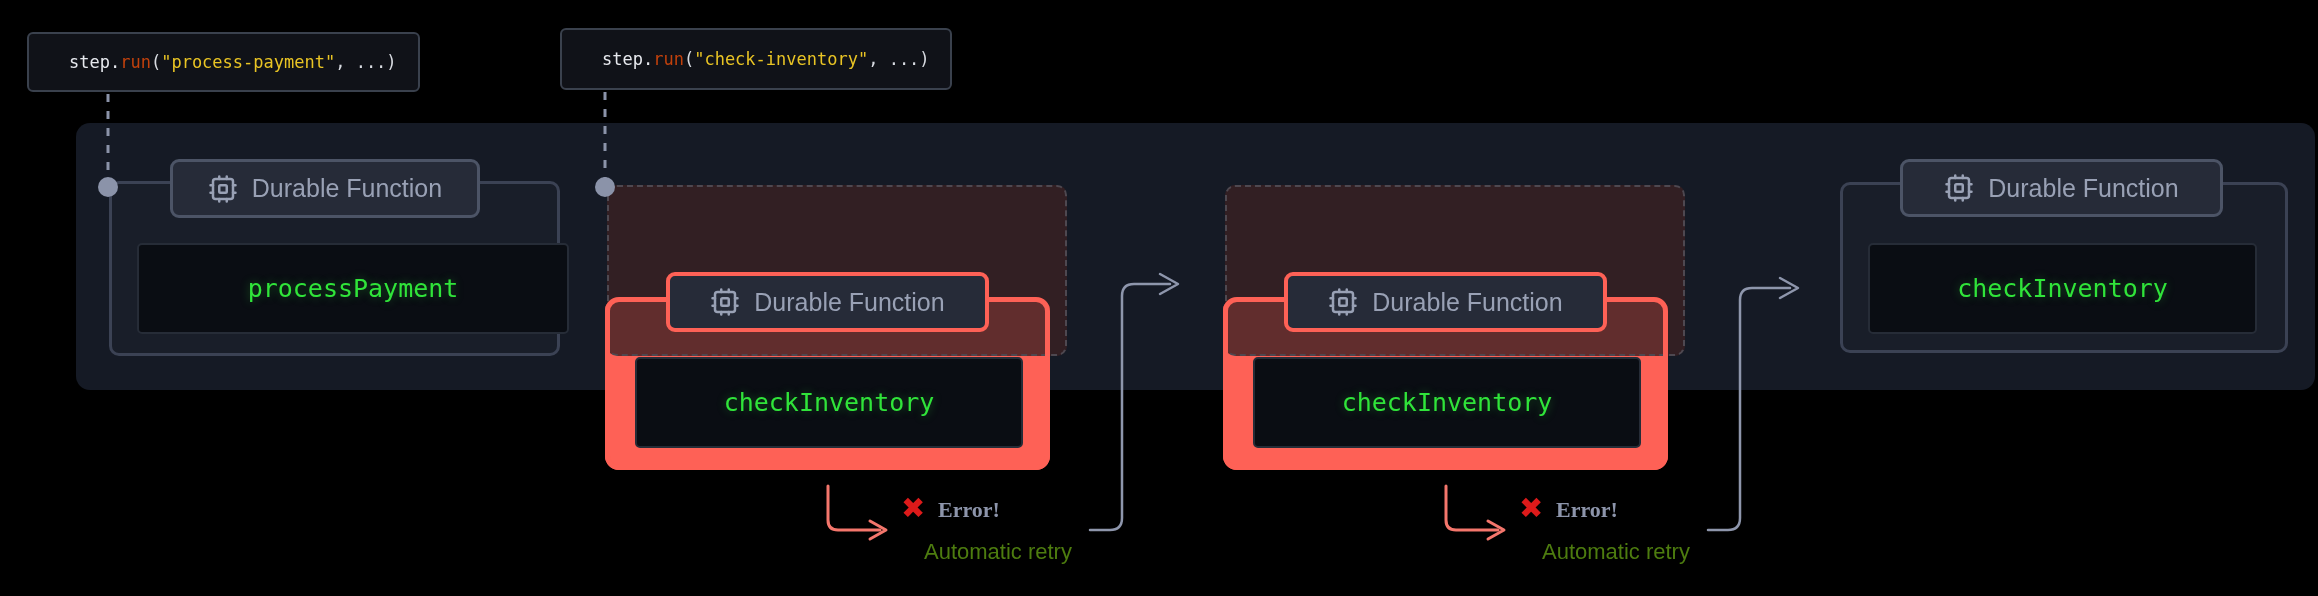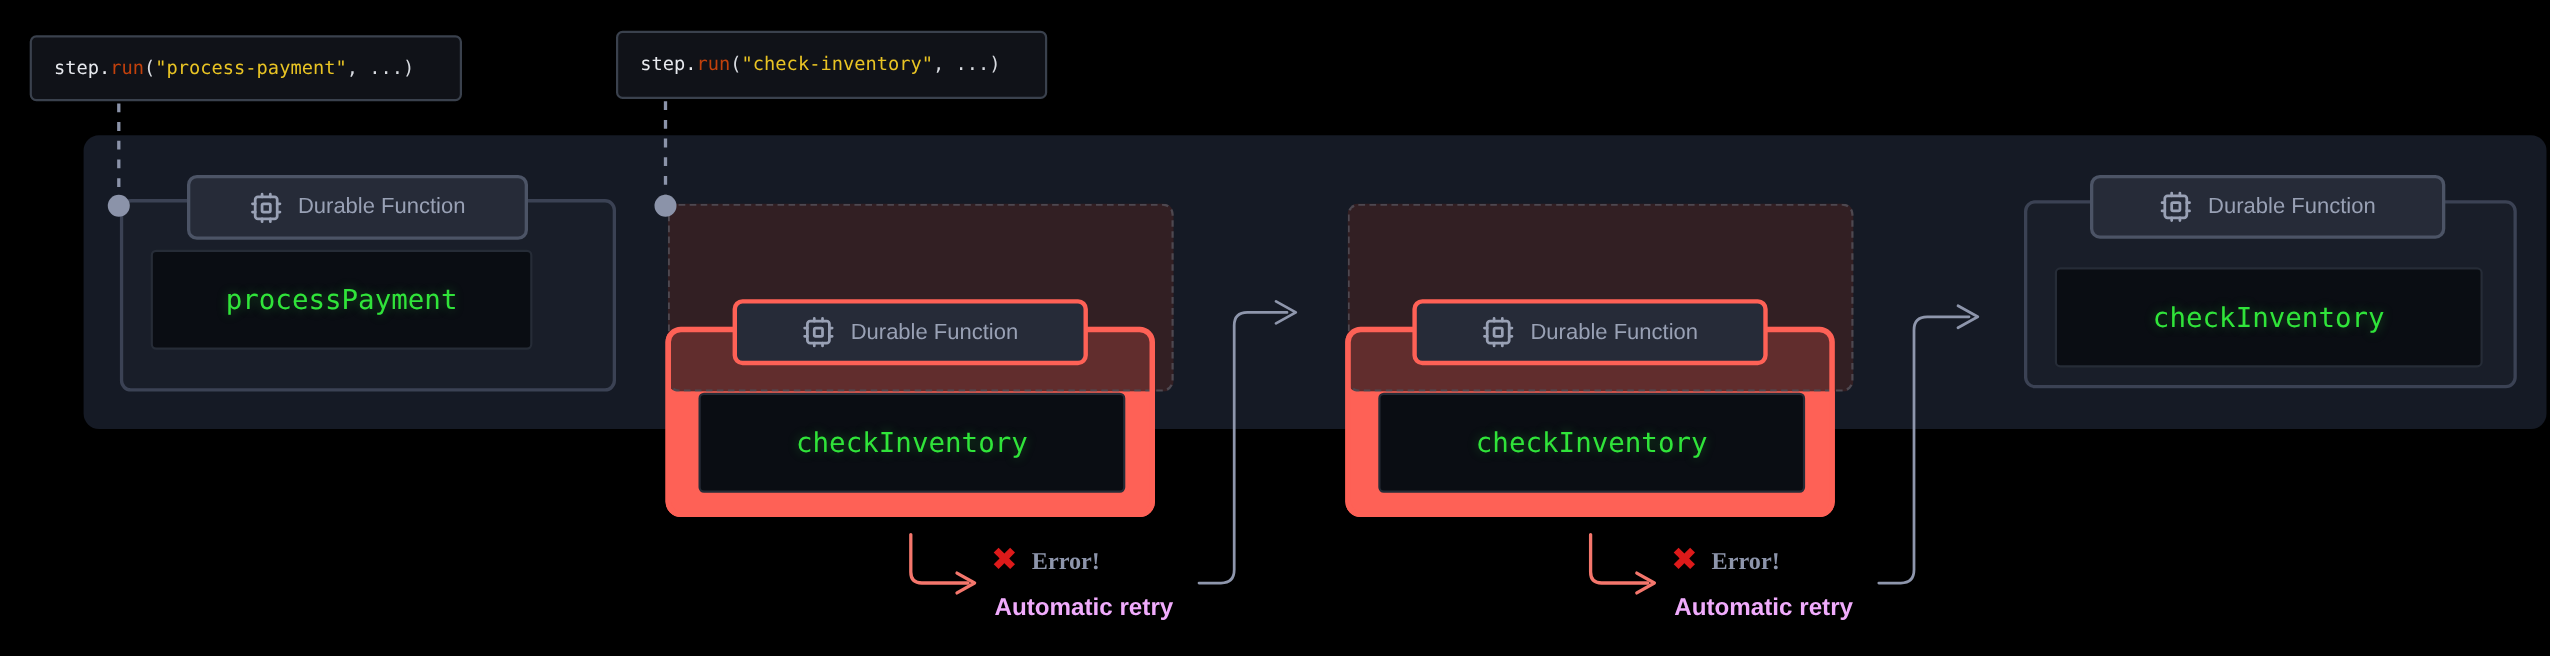--- a/index.html
+++ b/index.html
@@ -5,49 +5,49 @@
   html,body{margin:0;padding:0;background:#000;}
   .stage{position:relative;width:2318px;height:596px;background:#000;overflow:hidden;
          font-family:"Liberation Sans",sans-serif;}
 
   .panel{position:absolute;left:76px;top:123px;width:2239px;height:267px;
          background:#151A25;border-radius:14px;z-index:0;}
 
   svg.connectors{position:absolute;left:0;top:0;z-index:5;pointer-events:none;}
 
   .codebox{position:absolute;background:#101218;border:2px solid #3A414D;border-radius:6px;
-           display:flex;align-items:center;padding-left:20px;box-sizing:border-box;
+           display:flex;align-items:center;padding-left:40px;box-sizing:border-box;
            font-family:"DejaVu Sans Mono",monospace;font-size:17px;color:#E7E9EE;z-index:6;white-space:pre;}
   .tok-plain{color:#E7E9EE}
   .tok-method{color:#c2410c}
   .tok-punct{color:#D8DBE1}
   .tok-str{color:#E9C424}
 
   .container{position:absolute;border:3px solid #3B4254;border-radius:10px;background:#191E29;
              z-index:1;box-sizing:border-box;}
   .badge{position:absolute;display:flex;align-items:center;justify-content:center;gap:14px;
          background:#262B38;border:3px solid #4C5466;border-radius:9px;color:#99A1B5;
-         font-size:20px;font-weight:500;z-index:4;box-sizing:border-box;}
+         font-size:25px;font-weight:500;z-index:4;box-sizing:border-box;}
   .badge.failed{border:4px solid #FE6156;}
   .badge .cpu{width:30px;height:30px;flex:0 0 auto;color:#99A1B5;}
   .blackbox{position:absolute;background:#0A0D13;border:2px solid #262C37;border-radius:5px;
             display:flex;align-items:center;justify-content:center;box-sizing:border-box;
             font-family:"DejaVu Sans Mono",monospace;font-size:25px;color:#30E43A;z-index:4;
             text-shadow:0 0 10px rgba(48,228,58,.35);}
 
   .ghost{position:absolute;background:rgba(58,32,35,.8);border:2px dashed #4E4850;
          border-radius:10px;z-index:2;box-sizing:border-box;}
   .redfill{position:absolute;background:#FE6156;border-radius:14px;z-index:1;}
   .redoutline{position:absolute;border:5px solid #FE6156;border-radius:14px;z-index:3;
               box-sizing:border-box;}
 
   .err-mark{position:absolute;font-family:"DejaVu Sans",sans-serif;font-size:29px;line-height:1;
             font-weight:bold;color:#DD1A1A;z-index:6;}
   .err-title{position:absolute;font-size:22px;font-weight:700;color:#8D95AB;z-index:6;line-height:1;font-family:Liberation Serif, serif;}
-  .err-caption{position:absolute;font-size:22px;font-weight:700;color:#f0abfc;z-index:6;line-height:1;}
+  .err-caption{position:absolute;font-size:22px;font-weight:400;color:#4d7c0f;z-index:6;line-height:1;margin-left:20px;}
 </style>
 </head>
 <body>
 
 <div class="stage">
 
   <div class="panel"></div>
 
   <svg class="connectors" width="2318" height="596" viewBox="0 0 2318 596">
 
@@ -88,21 +88,21 @@
 
   <div class="container" style="left:109px;top:181px;width:451px;height:175px"></div>
   <div class="badge" style="left:170px;top:159px;width:310px;height:59px">
     <svg class="cpu" viewBox="0 0 24 24" fill="none" stroke="currentColor" stroke-width="2" stroke-linecap="round">
       <rect x="4" y="4" width="16" height="16" rx="2"></rect>
         <rect x="9" y="9" width="6" height="6" rx="1"></rect>
       <path d="M15 2v2M15 20v2M2 15h2M2 9h2M20 15h2M20 9h2M9 2v2M9 20v2"></path>
     </svg>
     <span>Durable Function</span>
   </div>
-  <div class="blackbox" style="left:137px;top:227px;width:347px;height:91px">
+  <div class="blackbox" style="left:137px;top:243px;width:432px;height:91px">
     <span>processPayment</span>
   </div>
 
   <div class="redfill" style="left:605px;top:297px;width:445px;height:173px"></div>
   <div class="ghost" style="left:607px;top:185px;width:460px;height:171px"></div>
   <div class="redoutline" style="left:605px;top:297px;width:445px;height:173px"></div>
   <div class="badge failed" style="left:666px;top:272px;width:323px;height:60px">
     <svg class="cpu" viewBox="0 0 24 24" fill="none" stroke="currentColor" stroke-width="2" stroke-linecap="round">
       <rect x="4" y="4" width="16" height="16" rx="2"></rect>
         <rect x="9" y="9" width="6" height="6" rx="1"></rect>

